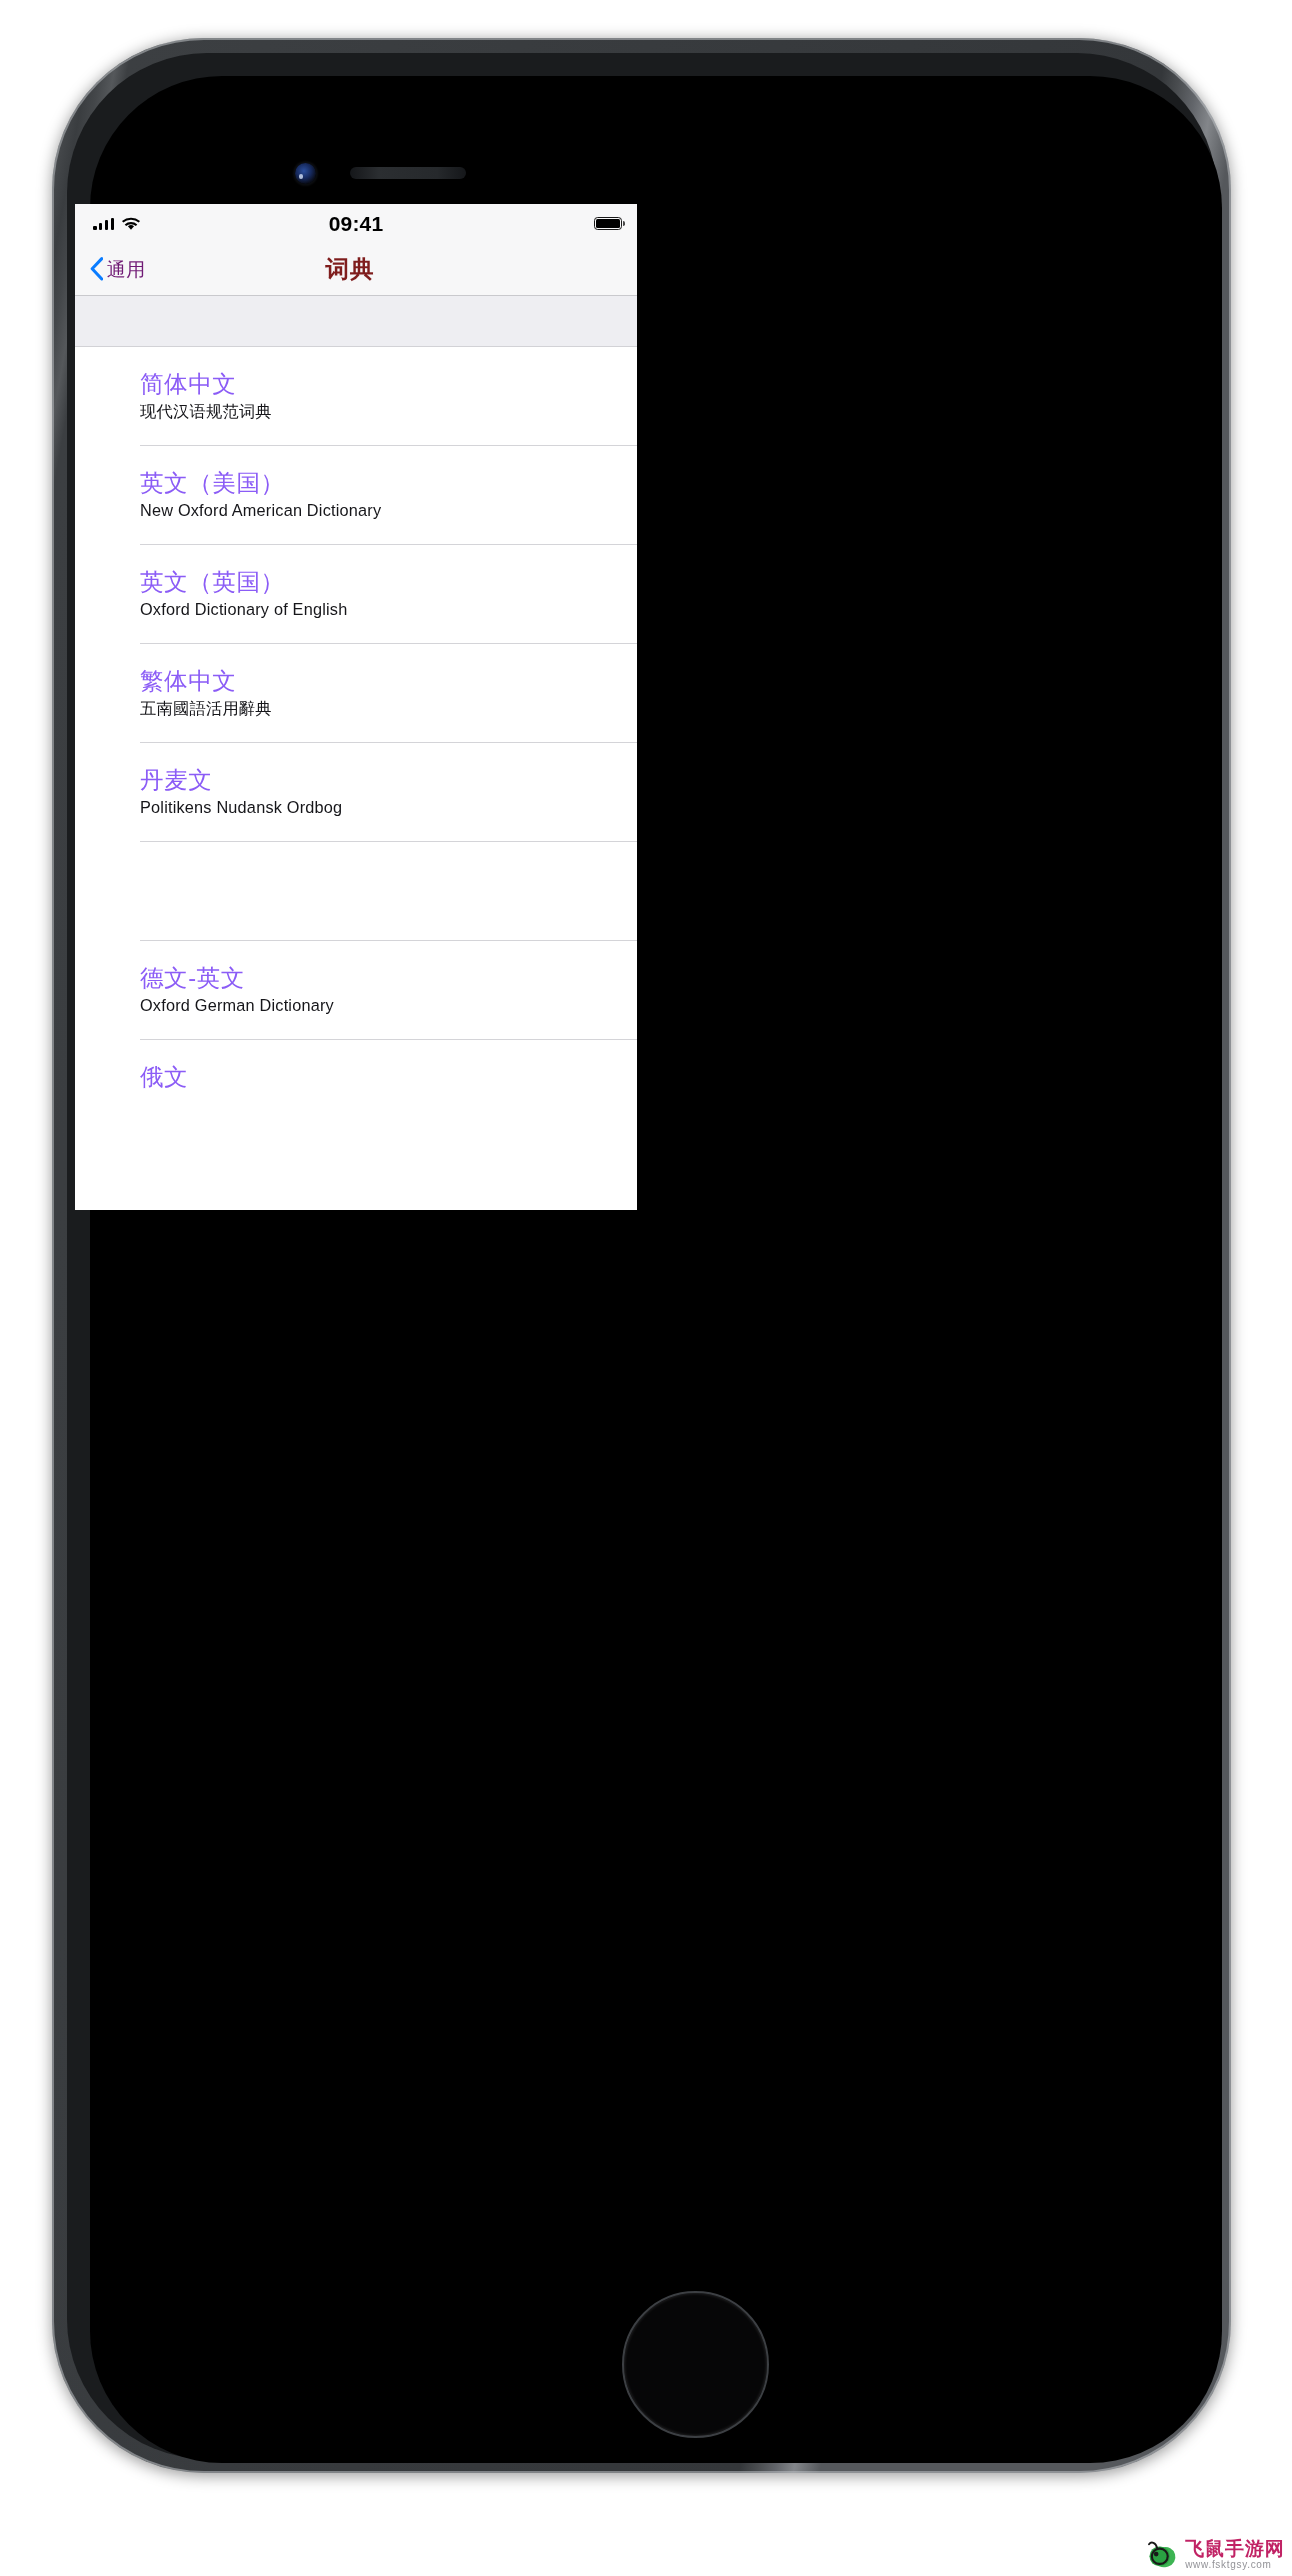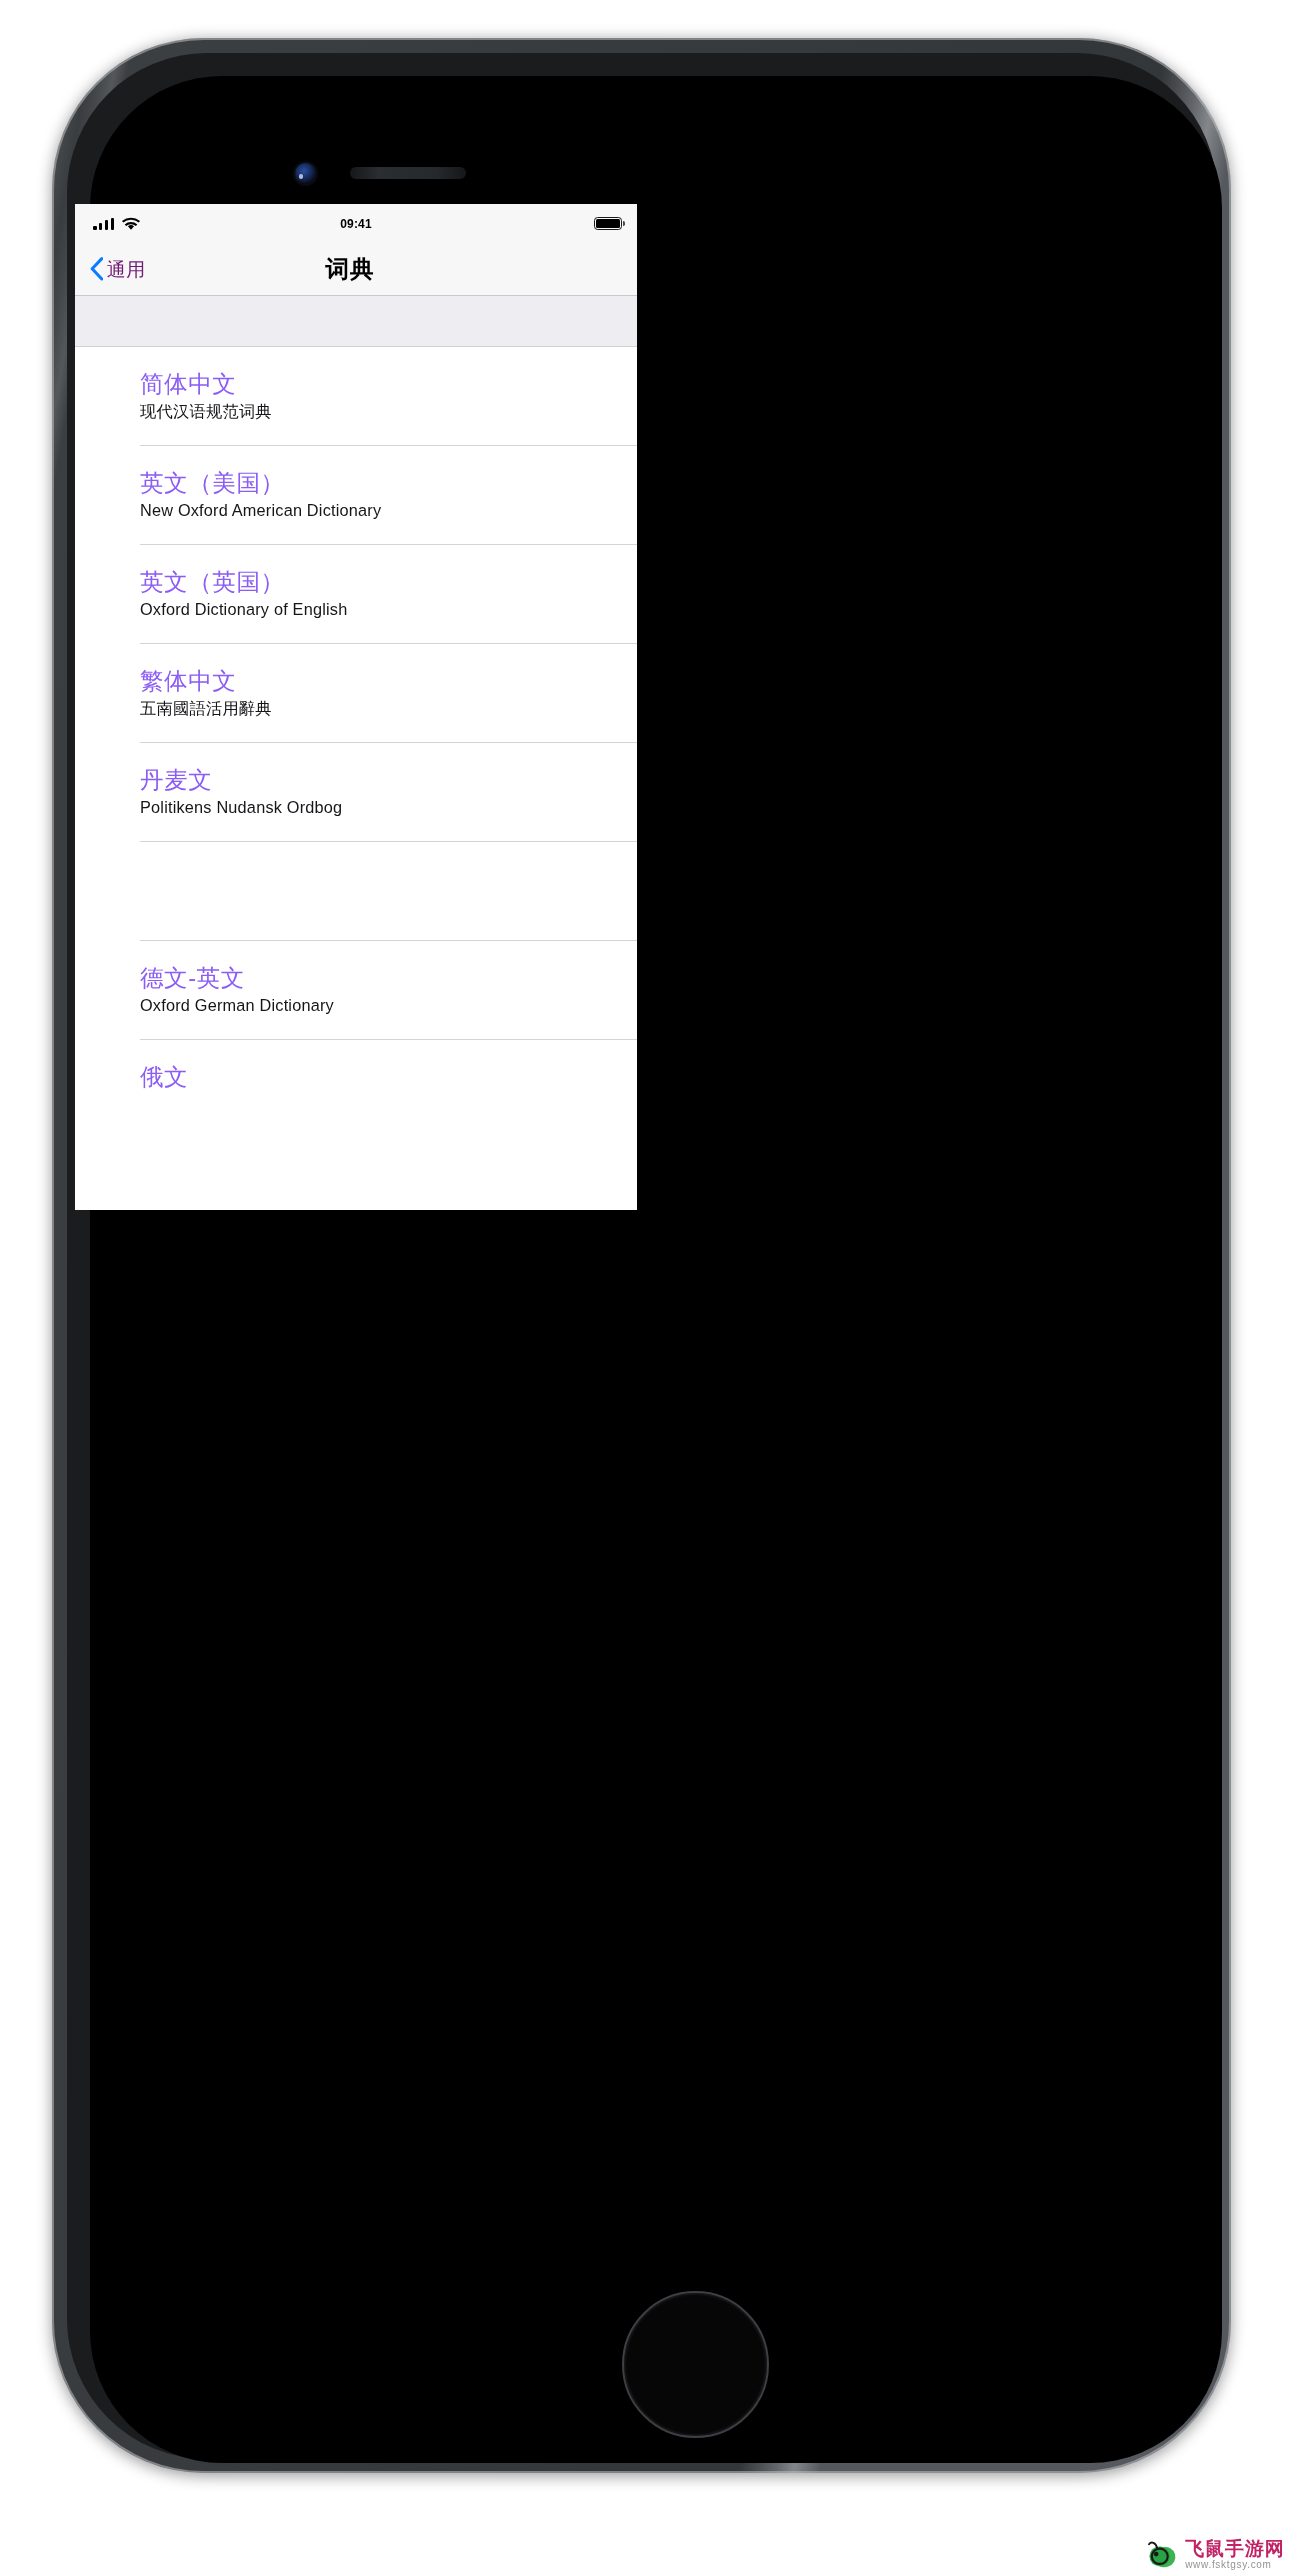--- a/index.html
+++ b/index.html
@@ -141,21 +141,21 @@
   .bars i:nth-child(1) { height: 4.5px; }
   .bars i:nth-child(2) { height: 7.3px; }
   .bars i:nth-child(3) { height: 10px; }
   .bars i:nth-child(4) { height: 12.7px; }
   .wifi { width: 18px; height: 13.6px; position: relative; }
   .wifi svg { display: block; }
   .sb-time {
     position: absolute;
     left: 0; right: 0;
     text-align: center;
-    font-size: 12px;
+    font-size: 21px;
     font-weight: 700;
     letter-spacing: 0.2px;
     color: #000;
   }
   .sb-right { margin-left: auto; display: flex; align-items: center; }
   .battery { position: relative; width: 28px; height: 13.6px; }
   .battery .shell {
     position: absolute; inset: 0;
     border: 1.6px solid #000;
     border-radius: 3.6px;
@@ -199,21 +199,21 @@
     line-height: 1;
     color: #701a75;
     letter-spacing: 0.5px;
   }
   .nav-title {
     position: absolute;
     left: 0; right: 12px;
     text-align: center;
     font-size: 23.6px;
     font-weight: 700;
-    color: #000000;
+    color: #7f1d1d;
     letter-spacing: 0.9px;
     pointer-events: none;
   }
 
   
   .section-gap {
     height: 51px;
     background: #eeeef2;
     border-bottom: 0.9px solid #d2d2d6;
   }

